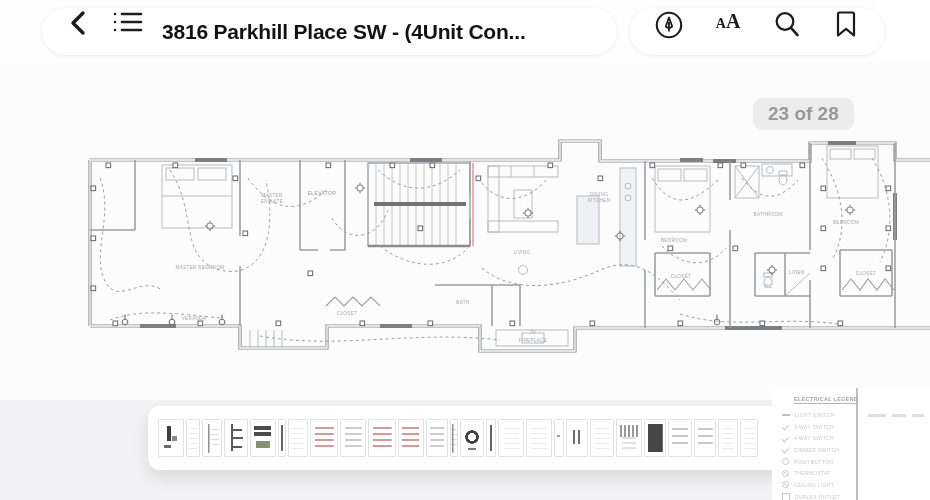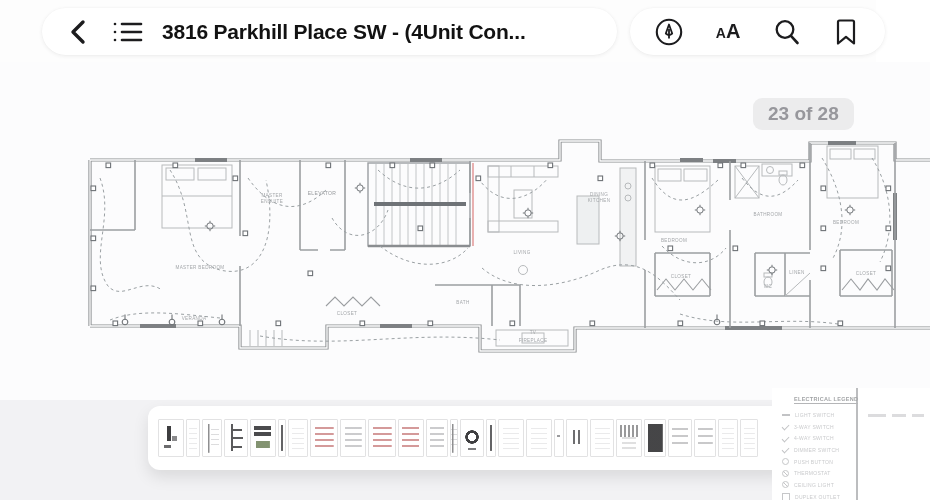--- a/index.html
+++ b/index.html
@@ -7,22 +7,22 @@
               font-family:"Liberation Sans", sans-serif; }
   .abs { position:absolute; }
   #stage { position:relative; width:876px; height:500px; background:#fdfdfd; }
 
   
   .pill { position:absolute; top:8px; height:47px; background:#ffffff; border-radius:24px;
           box-shadow:0 1px 4px rgba(0,0,0,.07), 0 0 0 0.5px rgba(0,0,0,.02);
           display:flex; align-items:center; }
   #pill-left  { left:42px;  width:575px; padding:0 18px 0 14px; gap:6px; }
   #pill-right { left:630px; width:255px; justify-content:space-around; padding:0 10px; }
-  .tbtn { width:44px; height:44px; display:flex; align-items:center; justify-content:center;
-          border:none; background:transparent; cursor:pointer; flex:none; }
+  .tbtn { width:44px; height:44px; display:flex; align-items:flex-start; justify-content:center;
+          border:none; background:transparent; cursor:pointer; flex:none;font-family:Liberation Serif, serif; }
   .tbtn svg { display:block; }
   #doc-title { font-size:21px; font-weight:bold; color:#121212; letter-spacing:-0.2px;
                white-space:nowrap; overflow:hidden; margin-left:6px; }
   .aa-glyph { font-weight:600; color:#1c1c1e; font-size:20px; letter-spacing:0; }
   .aa-glyph .small { font-size:14px; }
 
   
   #page-badge { left:753px; top:98px; background:#ececed; border-radius:9px;
                 padding:5px 15px; font-size:19px; font-weight:bold; color:#97979c; }
 

